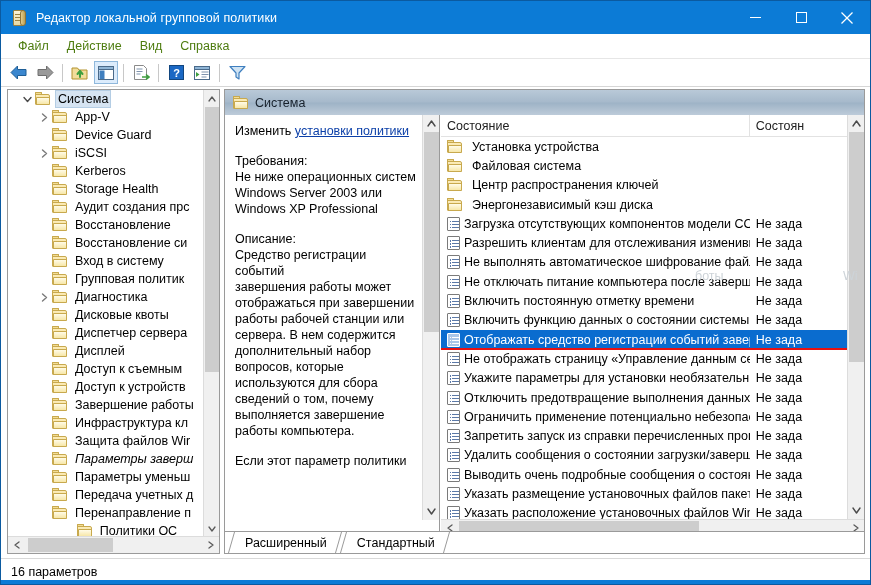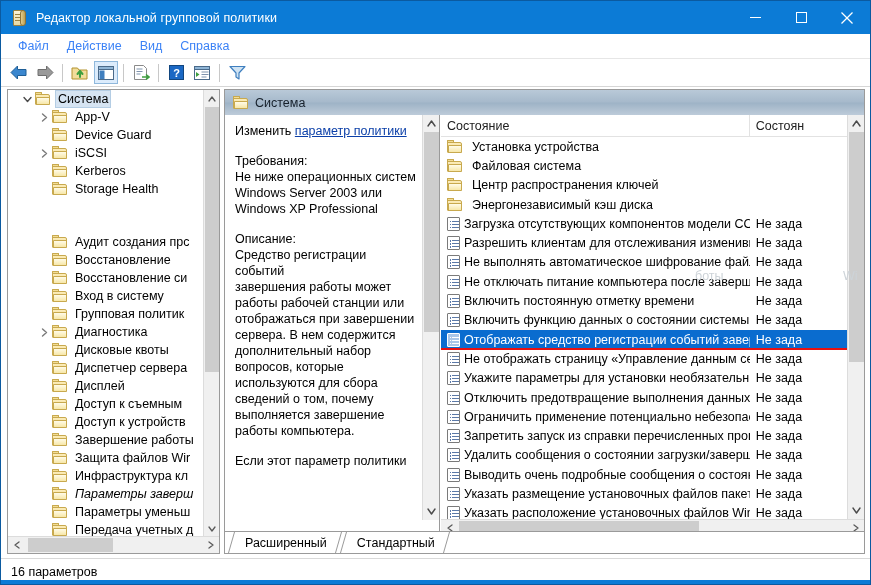--- a/index.html
+++ b/index.html
@@ -68,21 +68,21 @@
   
   .menubar {
     position: absolute; left: 0; top: 33px;
     width: 869px; height: 25px;
     background: #ffffff;
     display: flex; align-items: center;
     padding-left: 8px;
     border-bottom: 1px solid #e6e6e6;
   }
   .menu-item {
-    font-size: 12.5px; color: #3b82f6;
+    font-size: 12.5px; color: #4d7c0f;
     padding: 3px 9px; white-space: nowrap;
   }
 
   
   .toolbar {
     position: absolute; left: 0; top: 58px;
     width: 869px; height: 28px;
     background: #ffffff;
     display: flex; align-items: center;
     padding-left: 5px;
@@ -531,21 +531,21 @@
           </div>
           <div class="tree-row" style="padding-left: 45px;">
             <div class="tw" style="margin-left: -16px;"></div>
             <div class="folder">
               <div class="f-tab"></div>
               <div class="f-back"></div>
               <div class="f-front"></div>
             </div>
             <span class="tree-label">Storage Health</span>
           </div>
-          <div class="tree-row" style="padding-left: 45px; margin-top: 35px;">
+          <div class="tree-row" style="padding-left: 45px;">
             <div class="tw" style="margin-left: -16px;"></div>
             <div class="folder">
               <div class="f-tab"></div>
               <div class="f-back"></div>
               <div class="f-front"></div>
             </div>
             <span class="tree-label">Аудит создания прс</span>
           </div>
           <div class="tree-row" style="padding-left: 45px;">
             <div class="tw" style="margin-left: -16px;"></div>
@@ -650,30 +650,30 @@
             </div>
             <span class="tree-label">Завершение работы</span>
           </div>
           <div class="tree-row" style="padding-left: 45px;">
             <div class="tw" style="margin-left: -16px;"></div>
             <div class="folder">
               <div class="f-tab"></div>
               <div class="f-back"></div>
               <div class="f-front"></div>
             </div>
+            <span class="tree-label">Инфраструктура кл</span>
+          </div>
+          <div class="tree-row" style="padding-left: 45px;">
+            <div class="tw" style="margin-left: -16px;"></div>
+            <div class="folder">
+              <div class="f-tab"></div>
+              <div class="f-back"></div>
+              <div class="f-front"></div>
+            </div>
             <span class="tree-label">Защита файлов Wir</span>
-          </div>
-          <div class="tree-row" style="padding-left: 45px;">
-            <div class="tw" style="margin-left: -16px;"></div>
-            <div class="folder">
-              <div class="f-tab"></div>
-              <div class="f-back"></div>
-              <div class="f-front"></div>
-            </div>
-            <span class="tree-label">Инфраструктура кл</span>
           </div>
           <div class="tree-row" style="padding-left: 45px; font-style: italic;">
             <div class="tw" style="margin-left: -16px;"></div>
             <div class="folder">
               <div class="f-tab"></div>
               <div class="f-back"></div>
               <div class="f-front"></div>
             </div>
             <span class="tree-label">Параметры заверш</span>
           </div>
@@ -750,36 +750,36 @@
           <div class="f-tab"></div>
           <div class="f-back"></div>
           <div class="f-front"></div>
         </div>
       <span class="pane-header-text">Система</span>
     </div>
 
     <div class="details">
       <div class="details-body">
         <div class="det-line">
-          <span>Изменить </span><span class="det-link">параметр политики</span>
+          <span>Изменить </span><span class="det-link">установки политики</span>
         </div>
         <div class="det-gap"></div>
         <div class="det-line">Требования:</div>
         <div id="req-lines">
             <div class="det-para">Не ниже операционных систем</div>
             <div class="det-para">Windows Server 2003 или</div>
             <div class="det-para">Windows XP Professional</div>
           </div>
         <div class="det-gap"></div>
         <div class="det-line">Описание:</div>
         <div id="desc-lines">
             <div class="det-para">Средство регистрации событий</div>
             <div class="det-para">завершения работы может</div>
+            <div class="det-para">отображаться при завершении</div>
             <div class="det-para">работы рабочей станции или</div>
-            <div class="det-para">отображаться при завершении</div>
             <div class="det-para">сервера.  В нем содержится</div>
             <div class="det-para">дополнительный набор</div>
             <div class="det-para">вопросов, которые</div>
             <div class="det-para">используются для сбора</div>
             <div class="det-para">сведений о том, почему</div>
             <div class="det-para">выполняется завершение</div>
             <div class="det-para">работы компьютера.</div>
           </div>
         <div class="det-gap"></div>
         <div id="desc-lines2">

